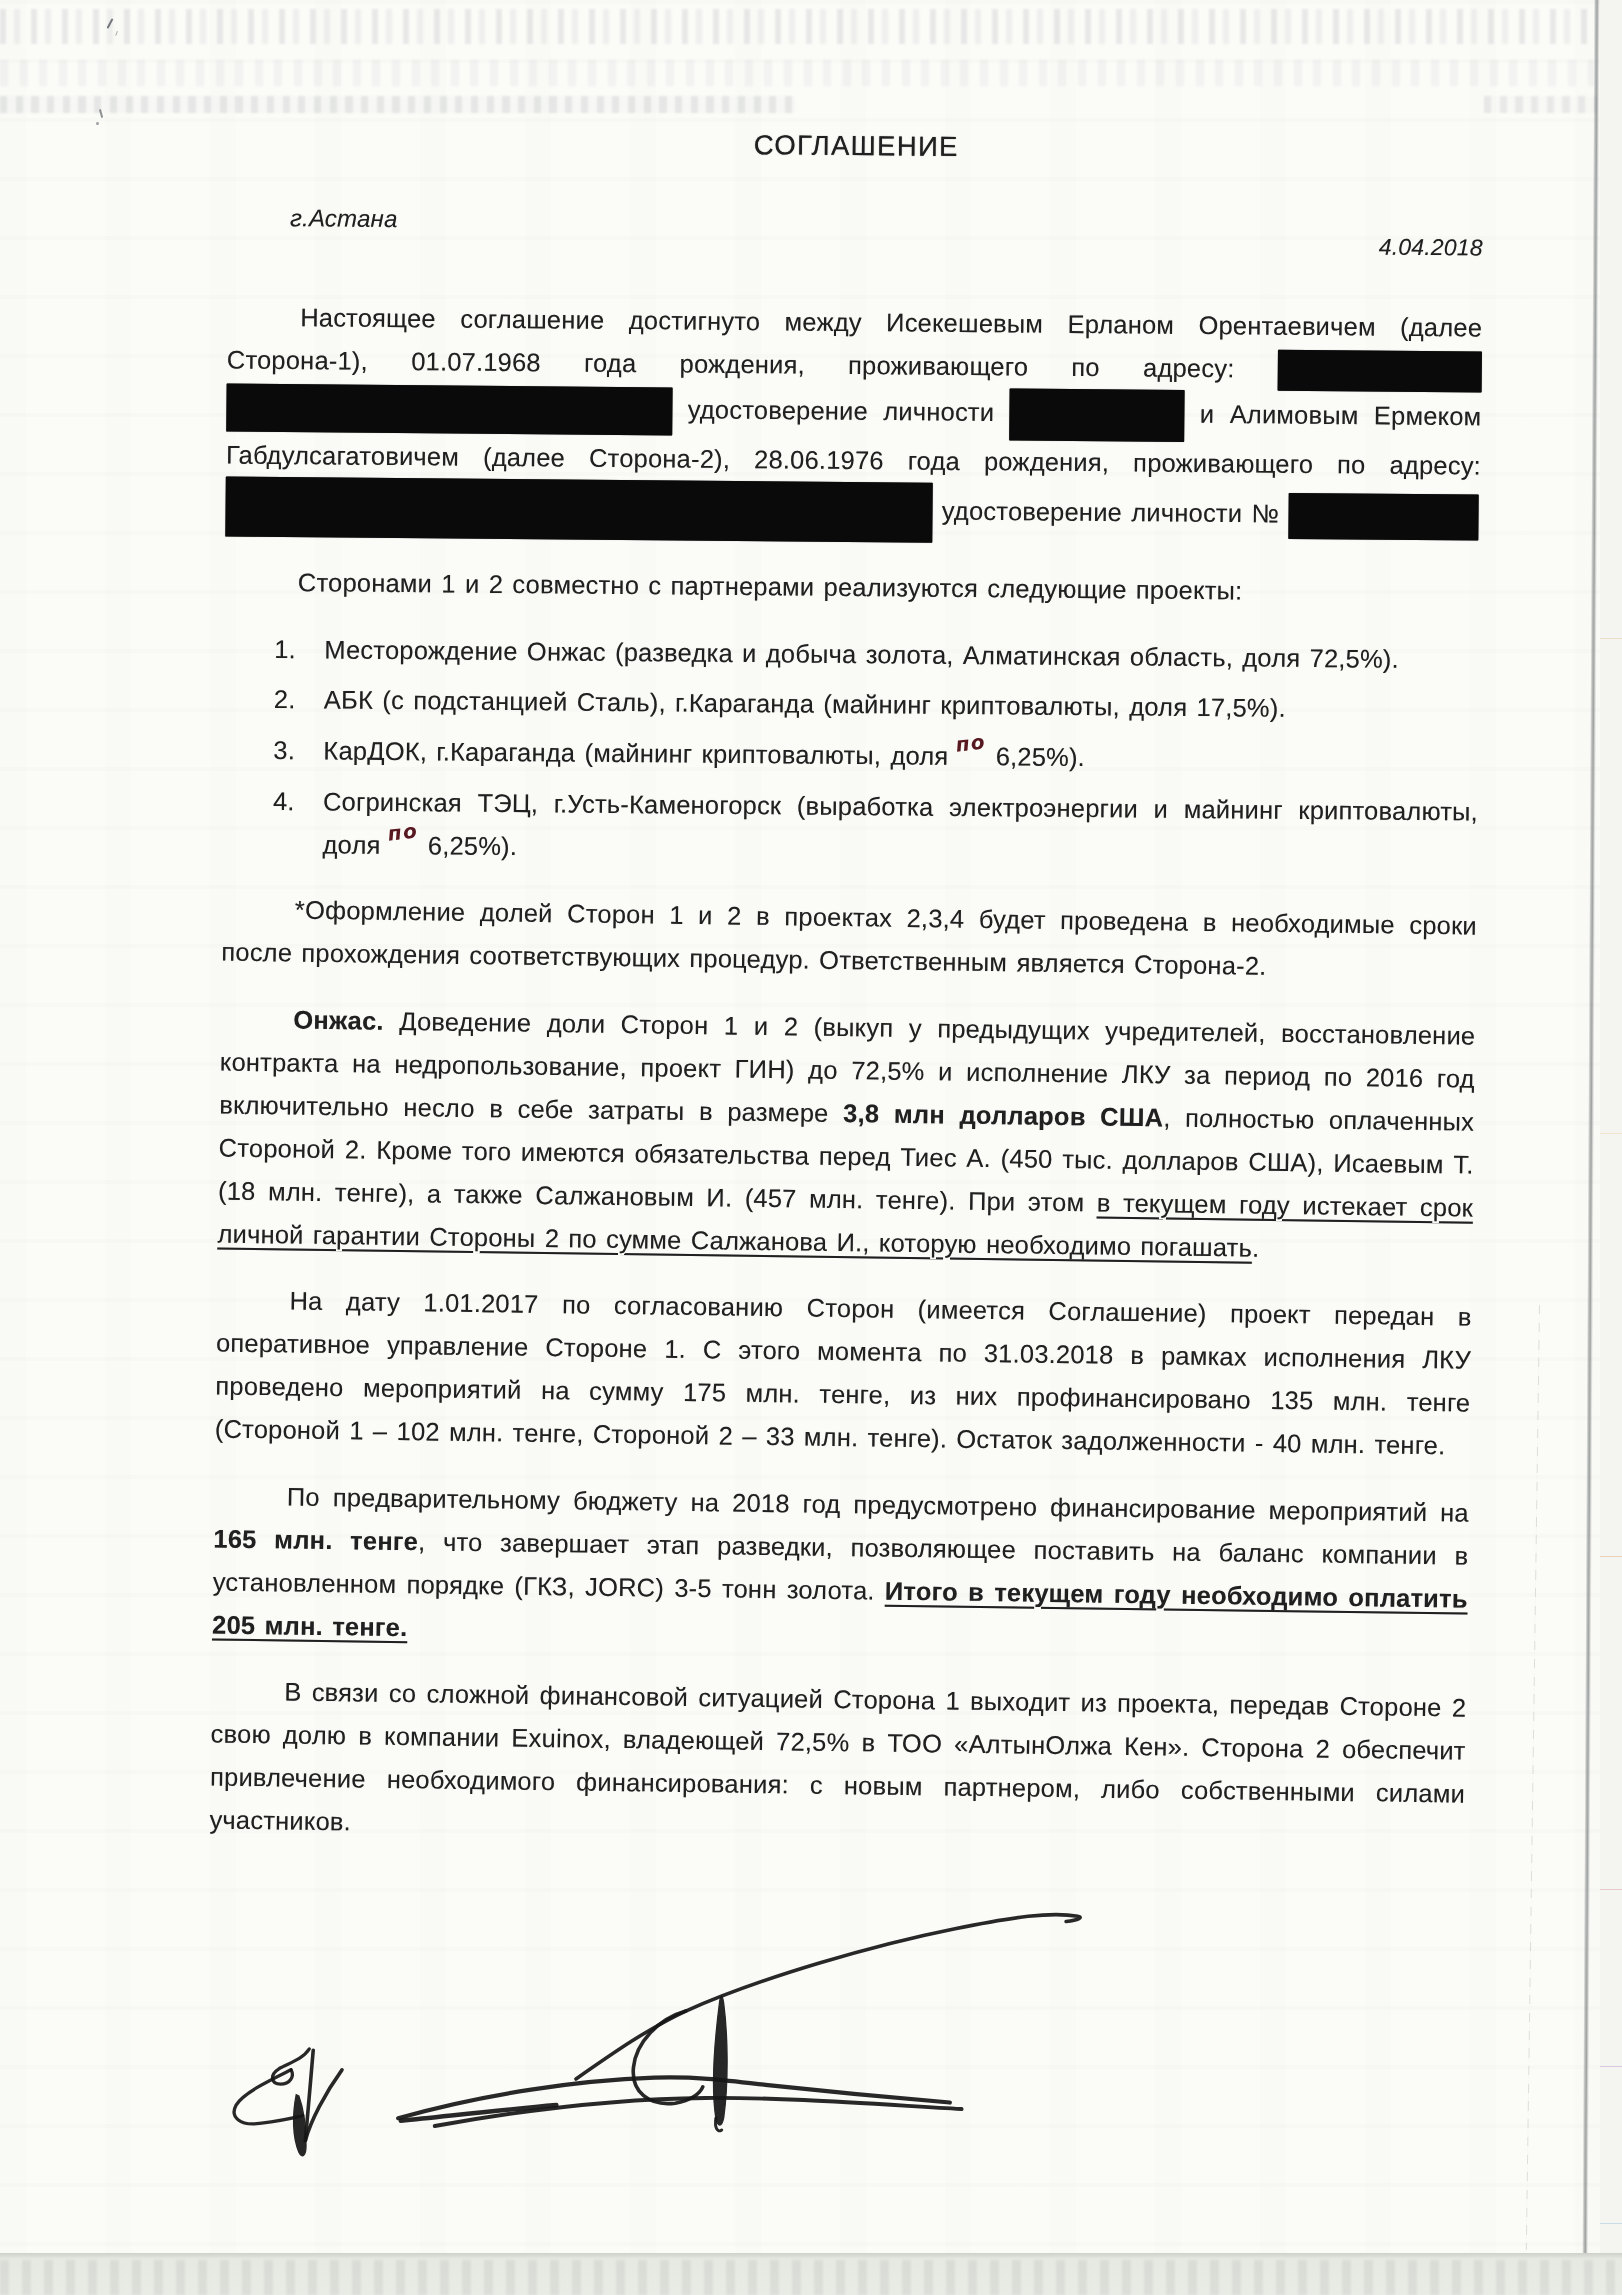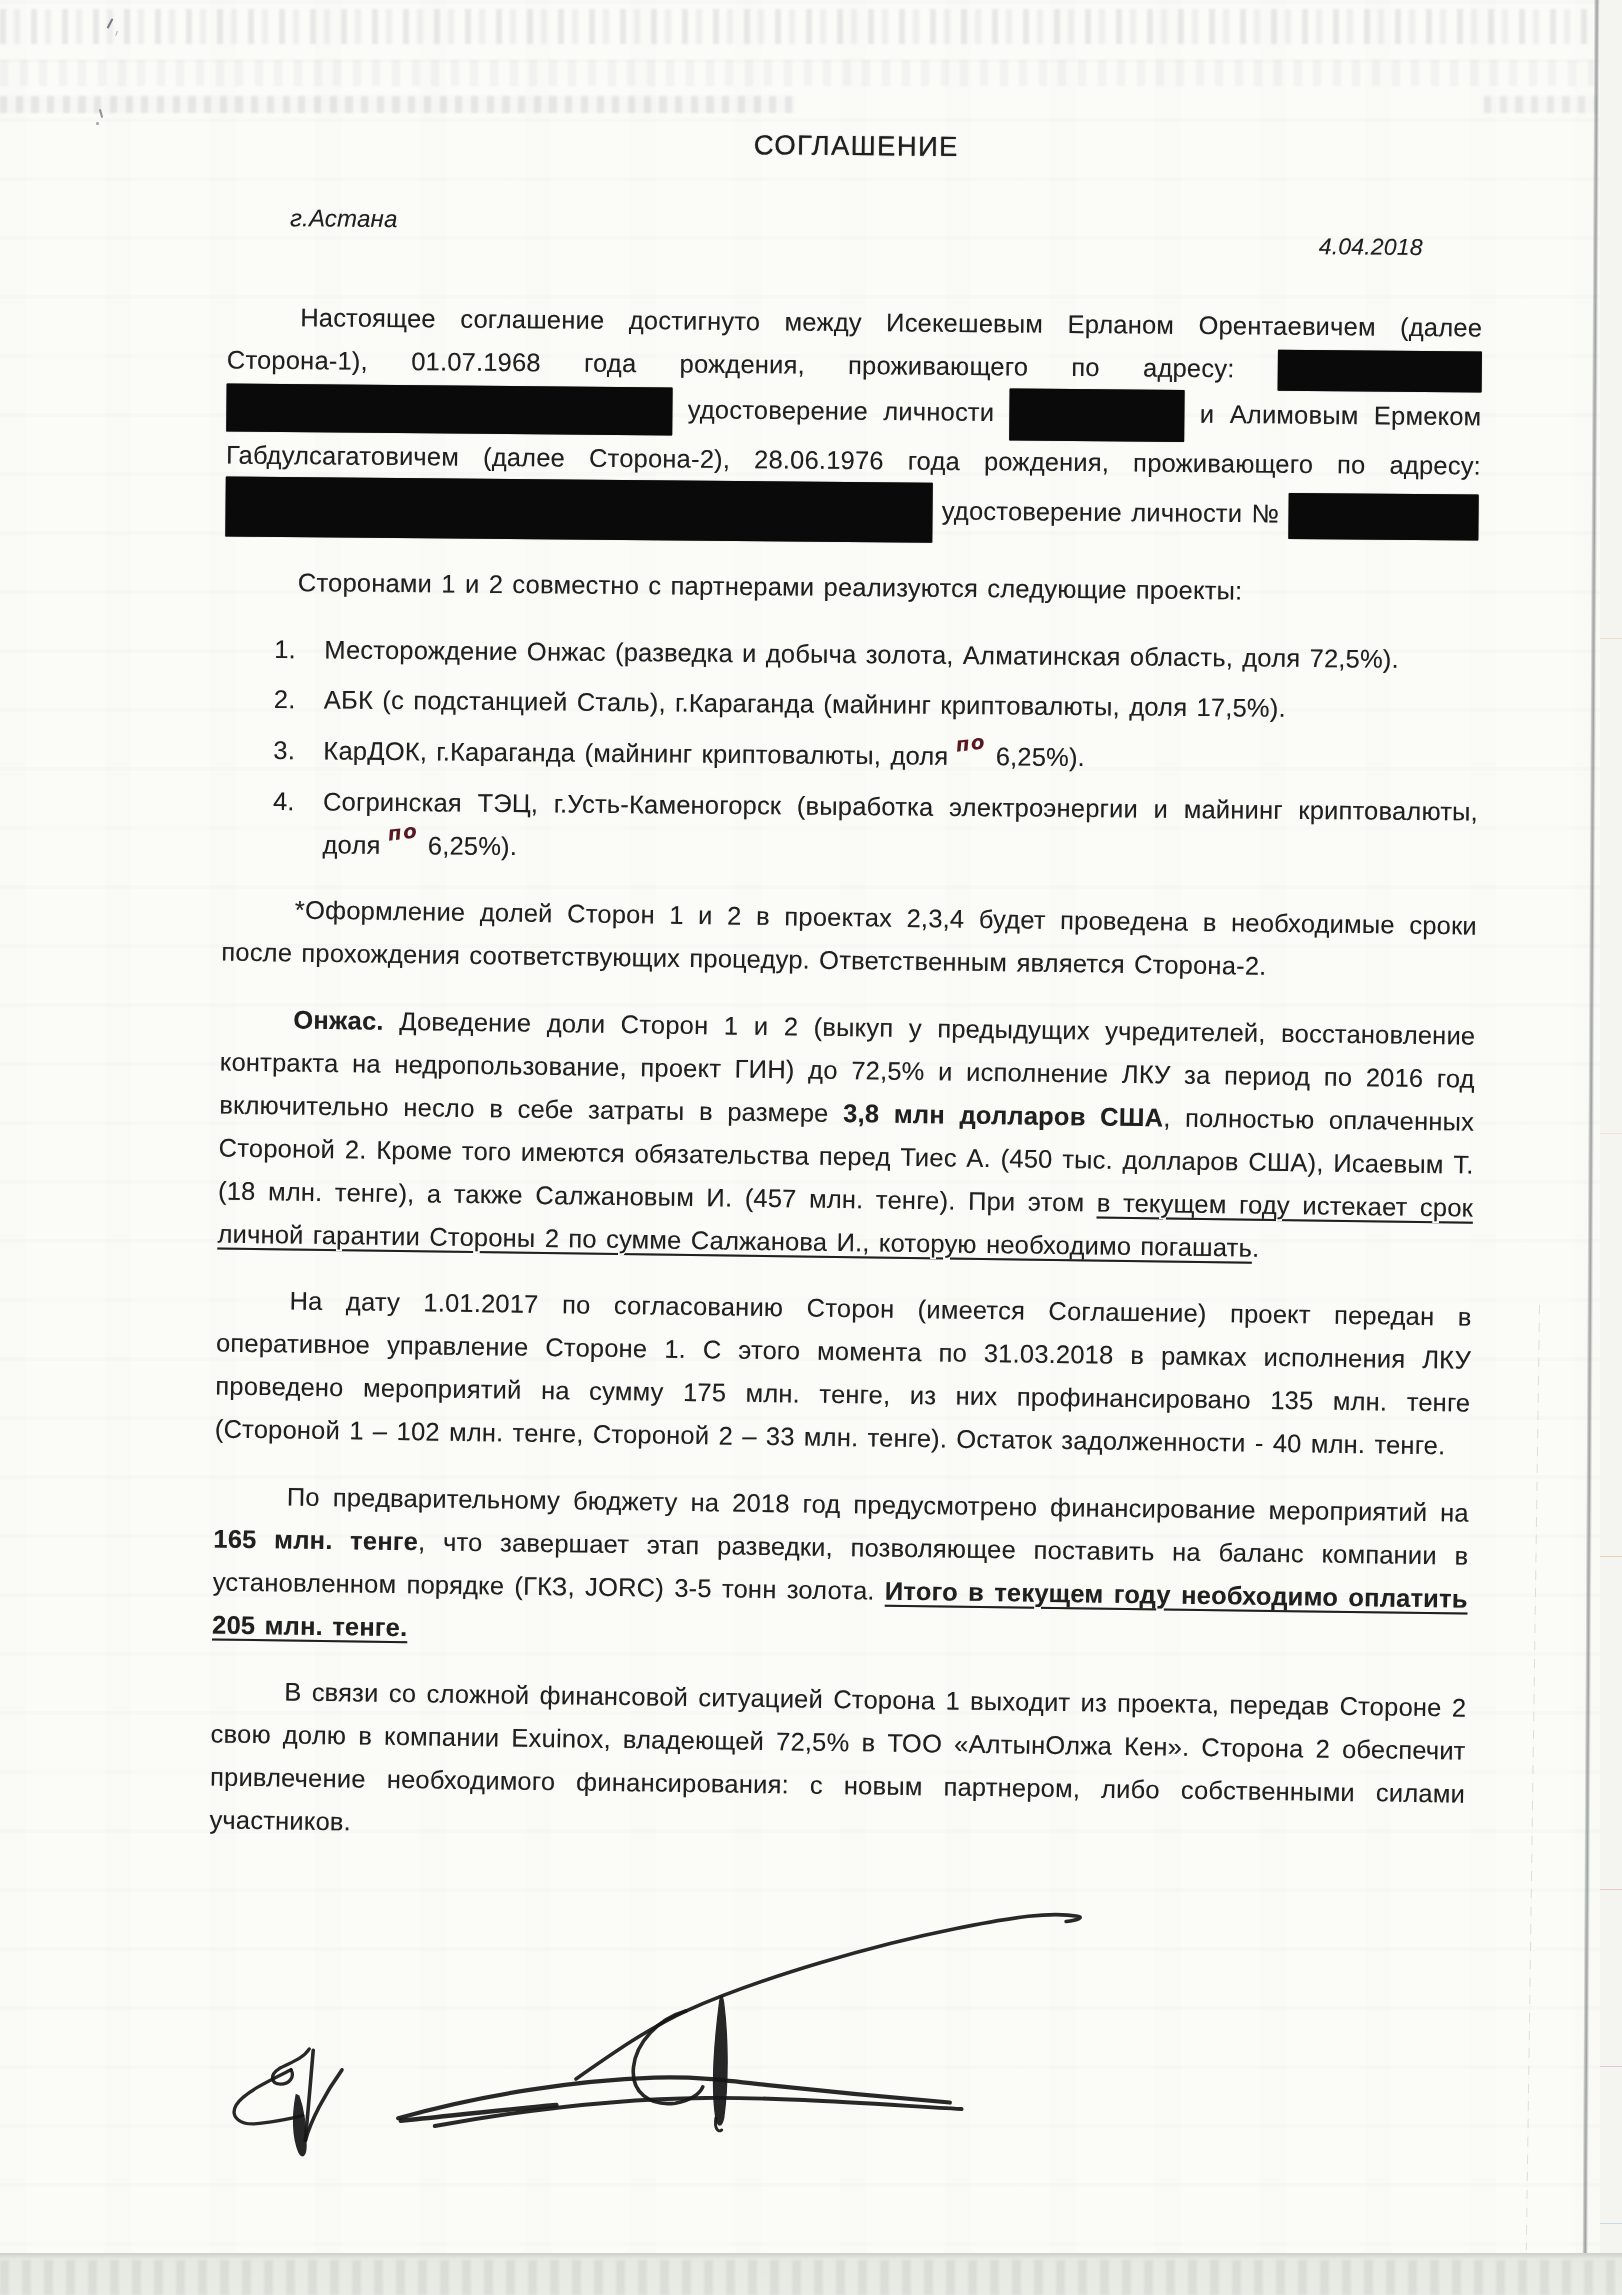--- a/index.html
+++ b/index.html
@@ -59,21 +59,21 @@
   .content{
     position:absolute;left:230px;top:0;width:1255px;
     transform:rotate(.5deg);transform-origin:40% 0;
     color:#202020;font-size:25.5px;line-height:43px;letter-spacing:0.2px;word-spacing:2px;
     text-align:justify;
     text-shadow:0 0 0.7px rgba(45,45,45,.38);
   }
   .title{margin:123px 0 0;text-align:center;font-size:27.5px;font-weight:normal;letter-spacing:1.3px;text-shadow:0 0 0.9px rgba(30,30,30,.8);}
   .meta{display:flex;justify-content:space-between;margin-top:34px;font-style:italic;}
   .meta .city{margin-left:62px;font-size:24px;}
-  .meta .date{margin-right:60px;margin-top:19.6px;font-size:23px;}
+  .meta .date{margin-top:19.6px;font-size:23px;}
   .para{margin:0 0 23.6px;text-indent:73px;}
   .p-first{margin-top:37px;}
   .projects{list-style:none;margin:0 0 22px;padding:0 0 0 50px;}
   .projects li{display:flex;margin-bottom:7.9px;}
   .projects .num{width:50px;flex:none;}
   .projects .itext{flex:1;text-align:justify;}
   .redact{display:inline-block;background:#0a0a0a;vertical-align:middle;border-radius:0.7px;box-shadow:0 0 0.7px rgba(10,10,10,.7);}
   .r1{width:204px;height:41px;}
   .r2{width:446px;height:48px;}
   .r3{width:175px;height:52px;}

